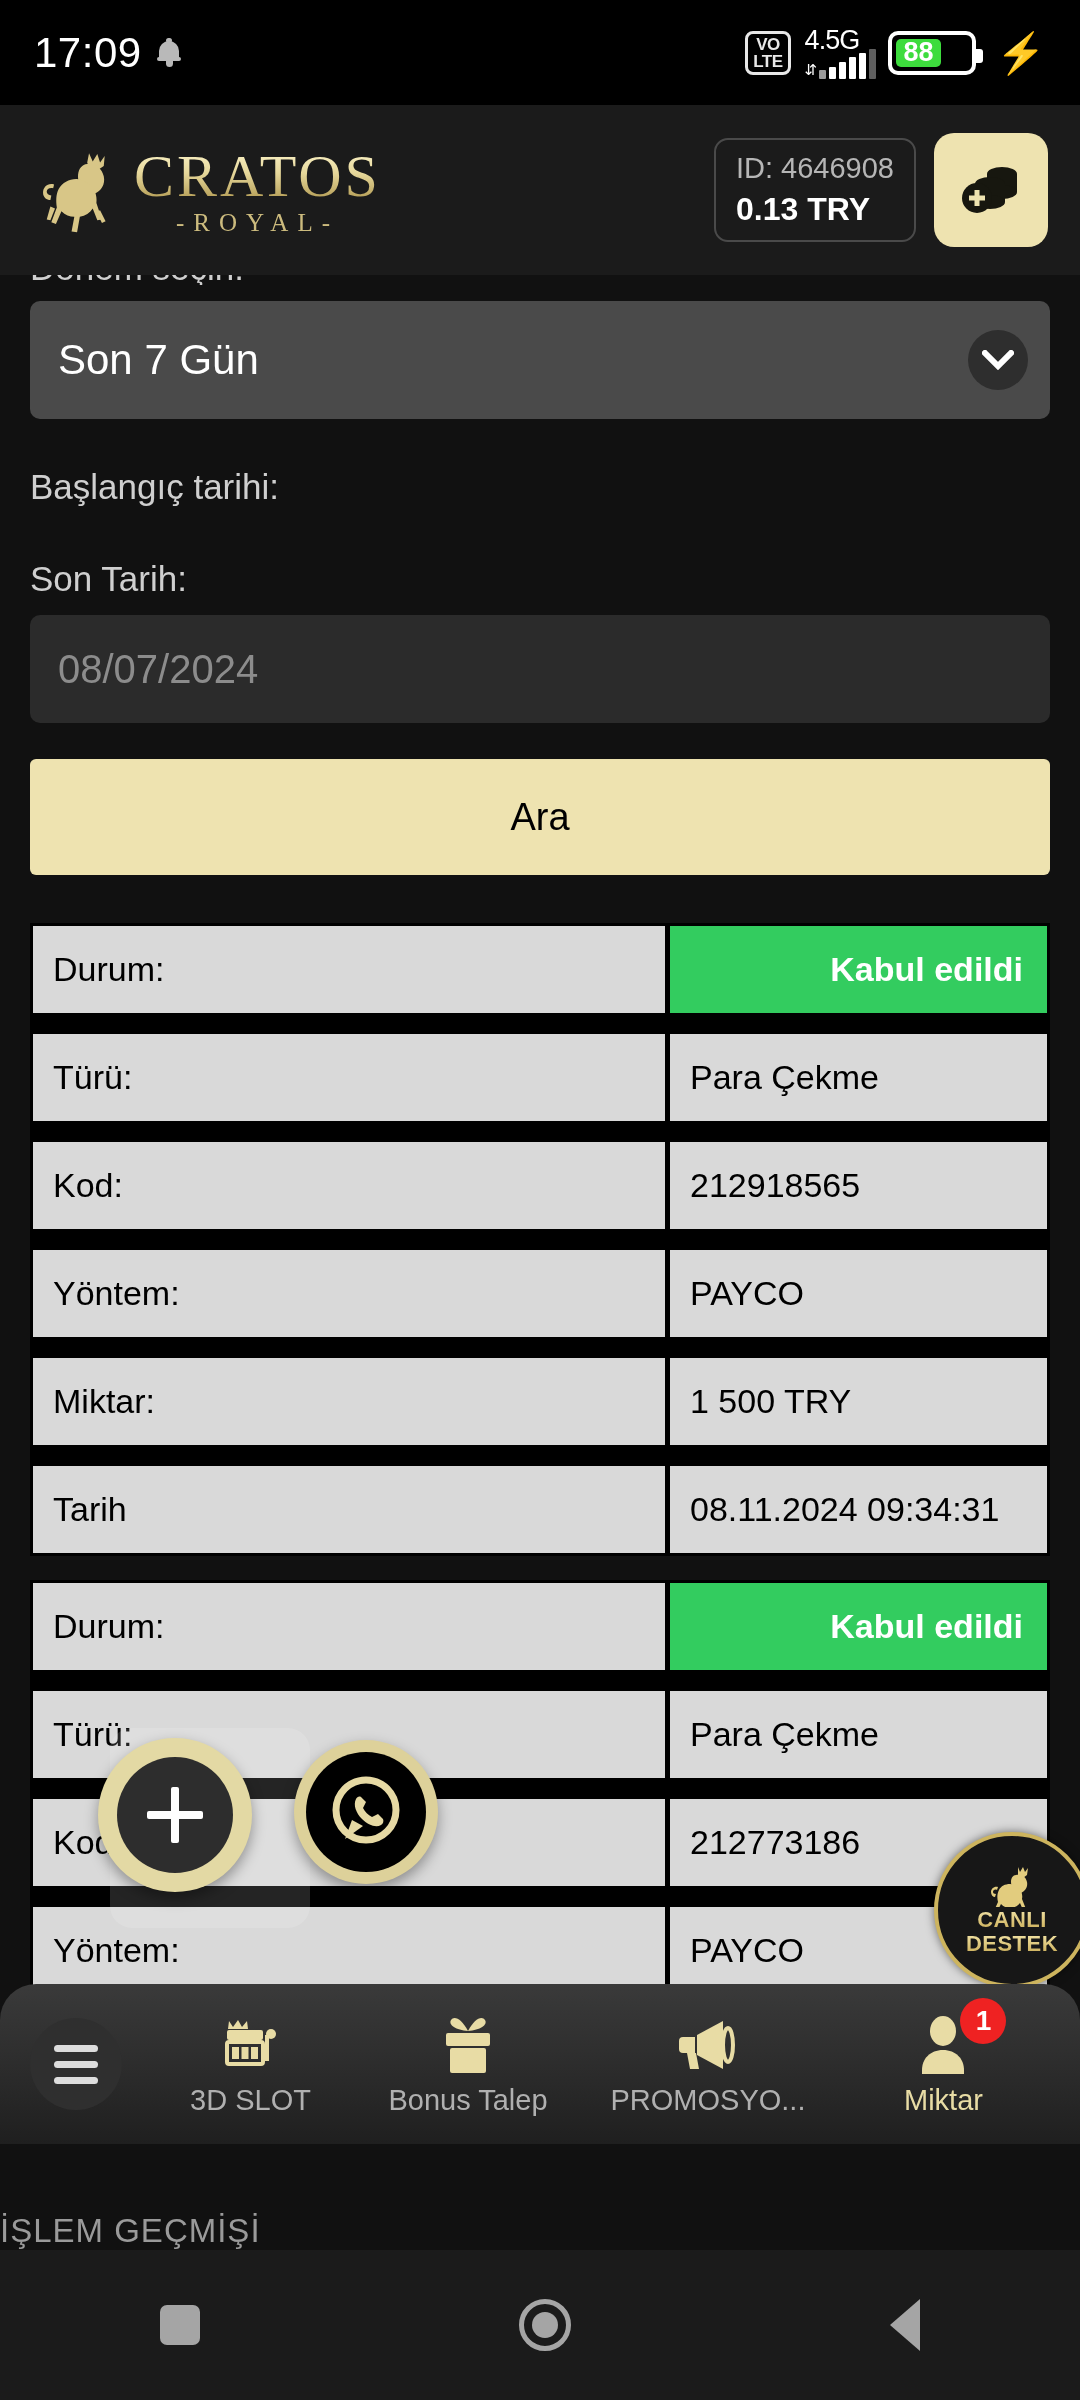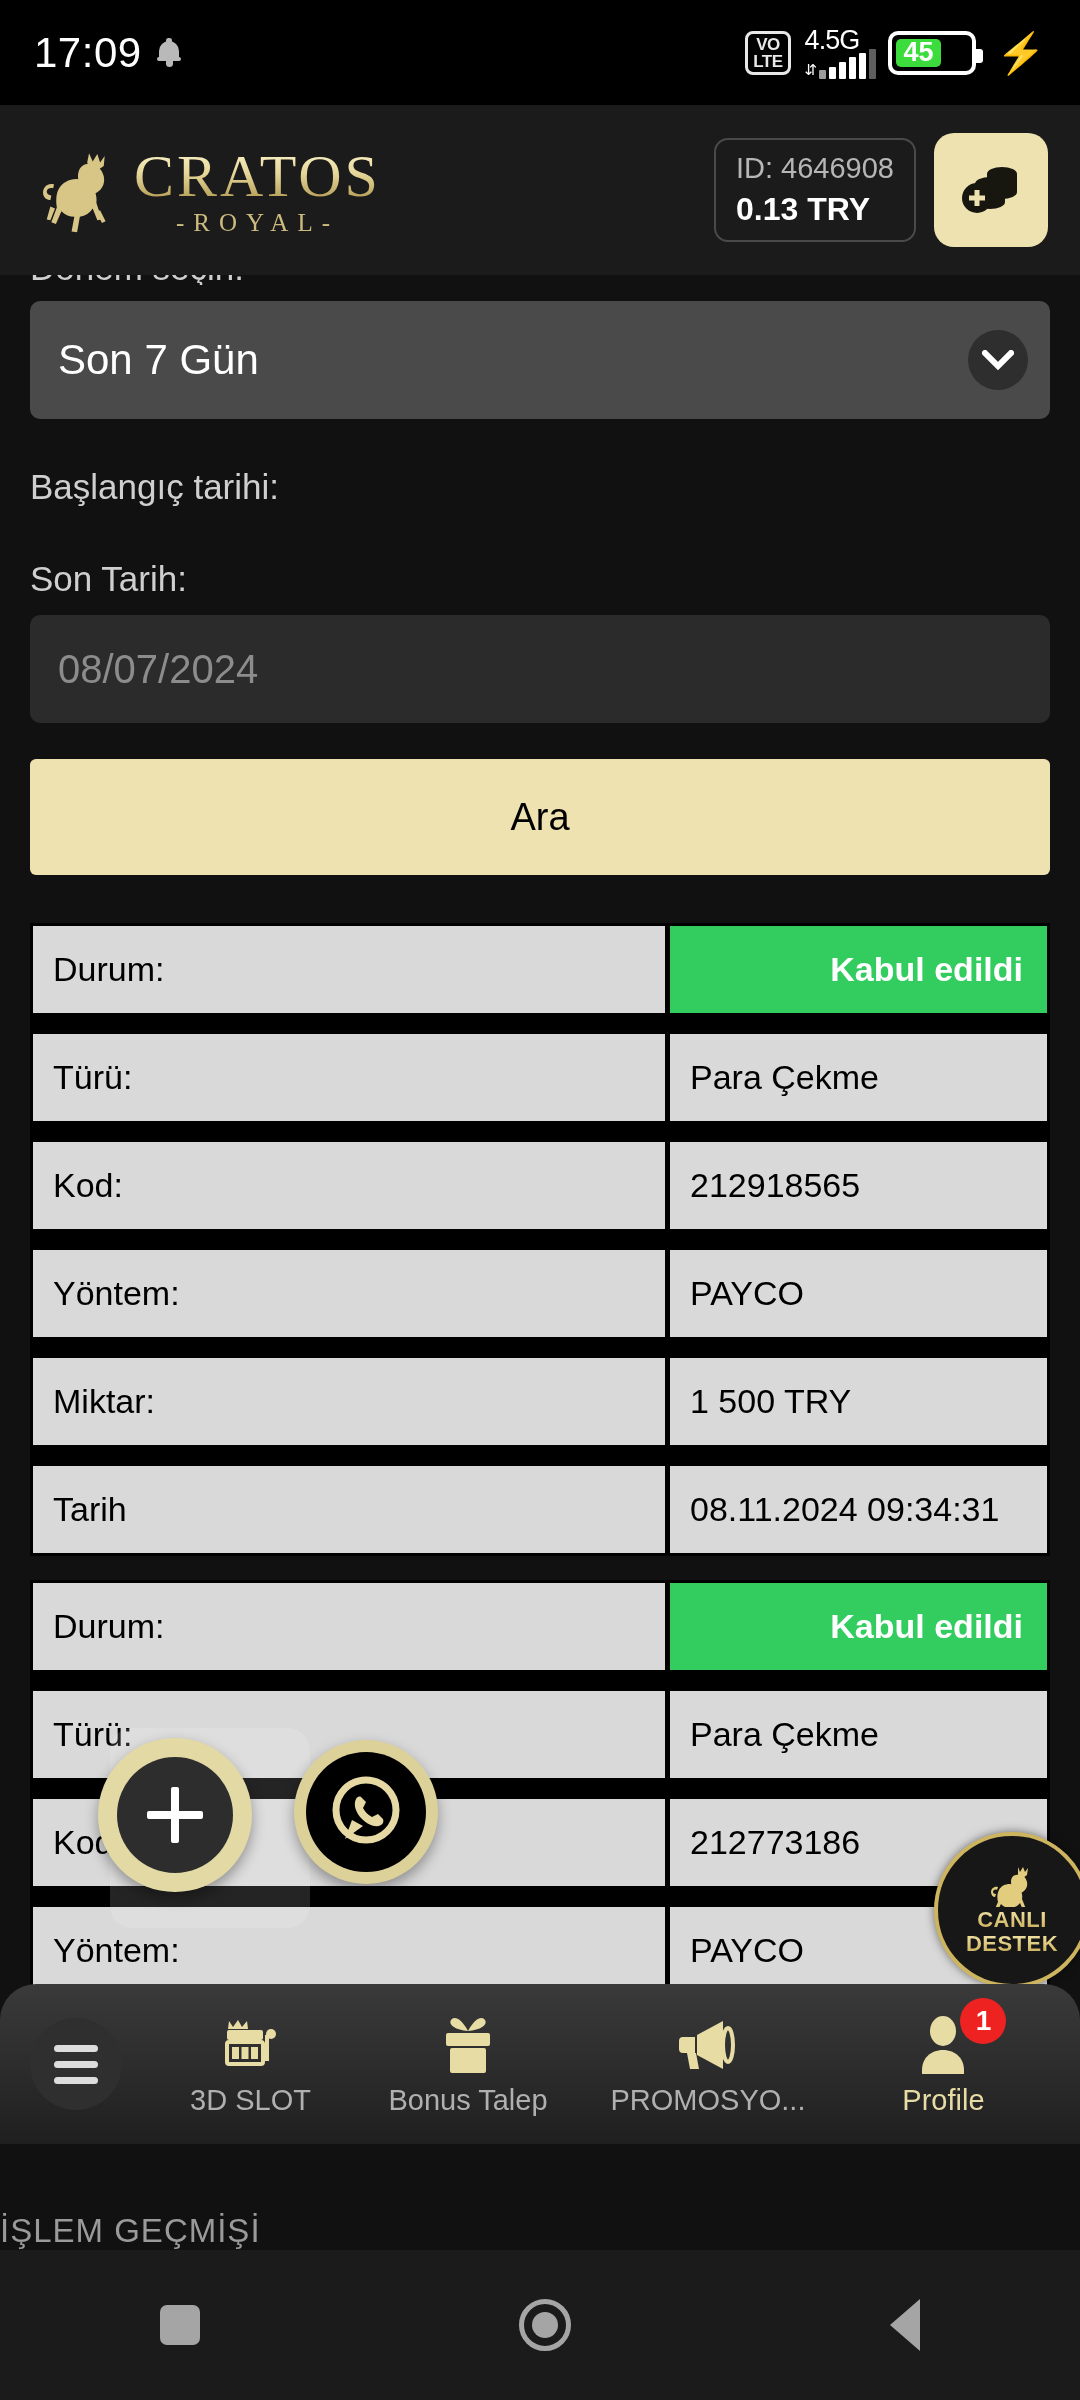--- a/index.html
+++ b/index.html
@@ -254,21 +254,21 @@
           <b class="b0"></b>
             <b class="b1"></b>
             <b class="b2"></b>
             <b class="b3"></b>
             <b class="b4"></b>
             <b class="b5"></b>
         </div>
       </div>
       <div class="battery">
         <div class="bat-fill" style="width:62%">
-          <span class="bat-pct">45</span>
+          <span class="bat-pct">88</span>
         </div>
       </div>
       <div class="bolt">⚡</div>
     </div>
   </div>
 
   <div class="appbar">
     <div class="brand">
       <svg class="lion-svg" viewBox="0 0 100 100">
         <g fill="#d8c687">
@@ -471,21 +471,21 @@
         <div class="nav-item active">
           <div class="nav-icon">
             <svg width="58" height="60" viewBox="0 0 58 60">
               <g fill="#e8dca5">
                 <ellipse cx="29" cy="17" rx="13" ry="15"></ellipse>
                 <path d="M29 36 c-13 0 -21 9 -21 20 v4 h42 v-4 c0 -11 -8 -20 -21 -20z"></path>
               </g>
             </svg>
           </div>
           <div class="nav-badge">1</div>
-          <div class="label">Profile</div>
+          <div class="label">Miktar</div>
         </div>
       </div>
   </div>
 
   <div class="page-footer">İŞLEM GEÇMİŞİ</div>
 
   <div class="android-nav">
     <div class="and-recents"></div>
     <div class="and-home">
         <i></i>

